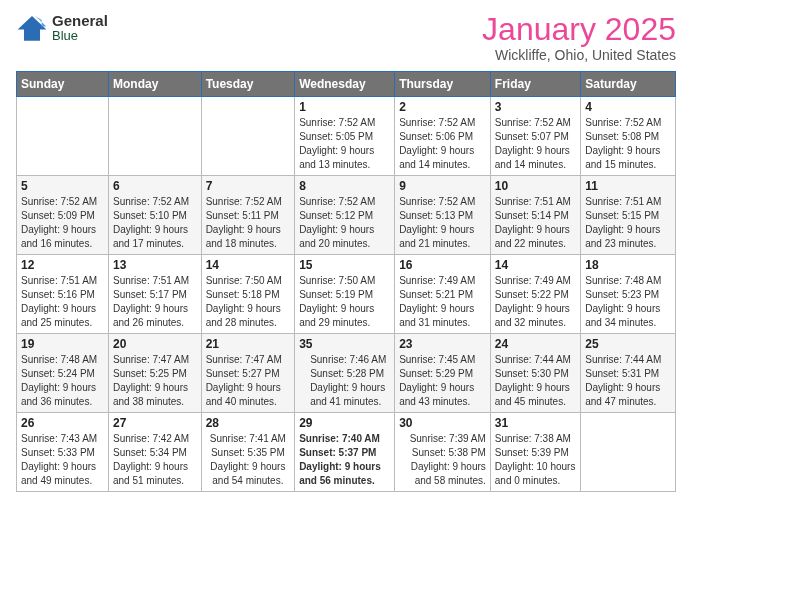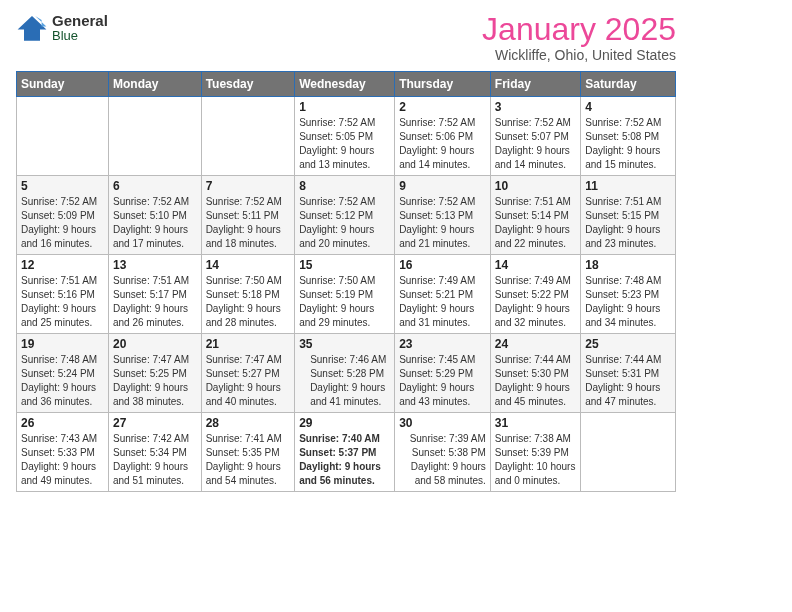--- a/index.html
+++ b/index.html
@@ -332,21 +332,21 @@
           </td>
           <td>
             <span class="day-num">27</span>
             <div class="day-info" style="white-space: pre-line;">Sunrise: 7:42 AM
 Sunset: 5:34 PM
 Daylight: 9 hours
 and 51 minutes.</div>
           </td>
           <td>
             <span class="day-num">28</span>
-            <div class="day-info" style="white-space: pre-line;">Sunrise: 7:41 AM
+            <div class="day-info" style="white-space: pre-line; text-align: center;">Sunrise: 7:41 AM
 Sunset: 5:35 PM
 Daylight: 9 hours
 and 54 minutes.</div>
           </td>
           <td>
             <span class="day-num">29</span>
             <div class="day-info" style="white-space: pre-line; font-weight: bold;">Sunrise: 7:40 AM
 Sunset: 5:37 PM
 Daylight: 9 hours
 and 56 minutes.</div>

